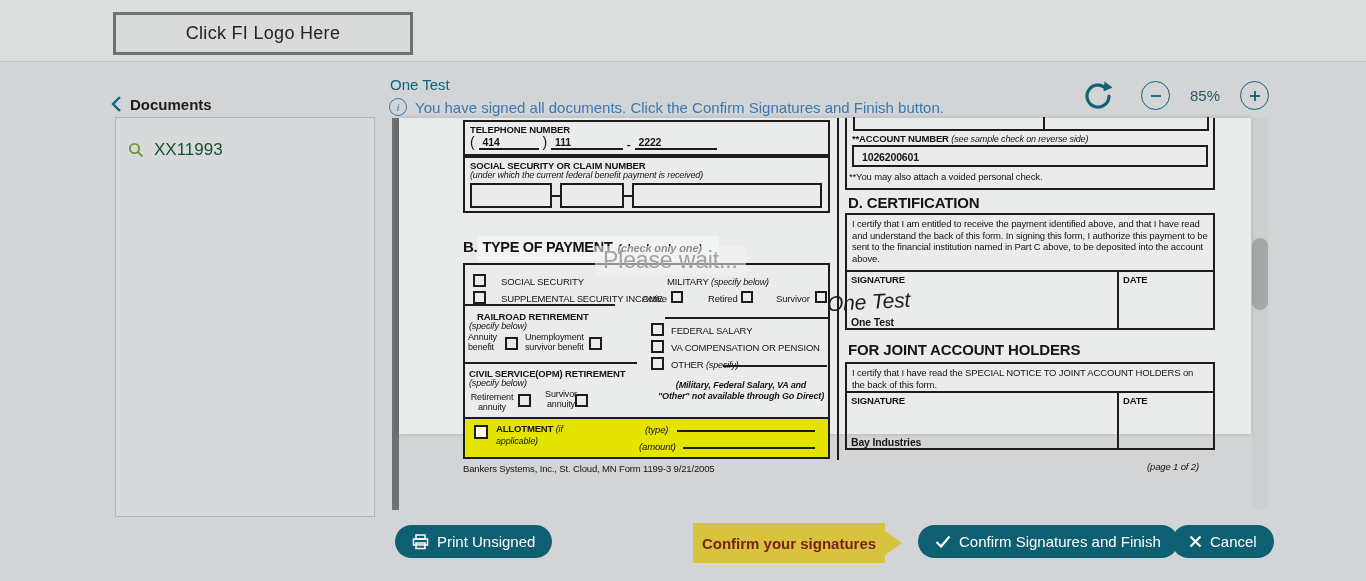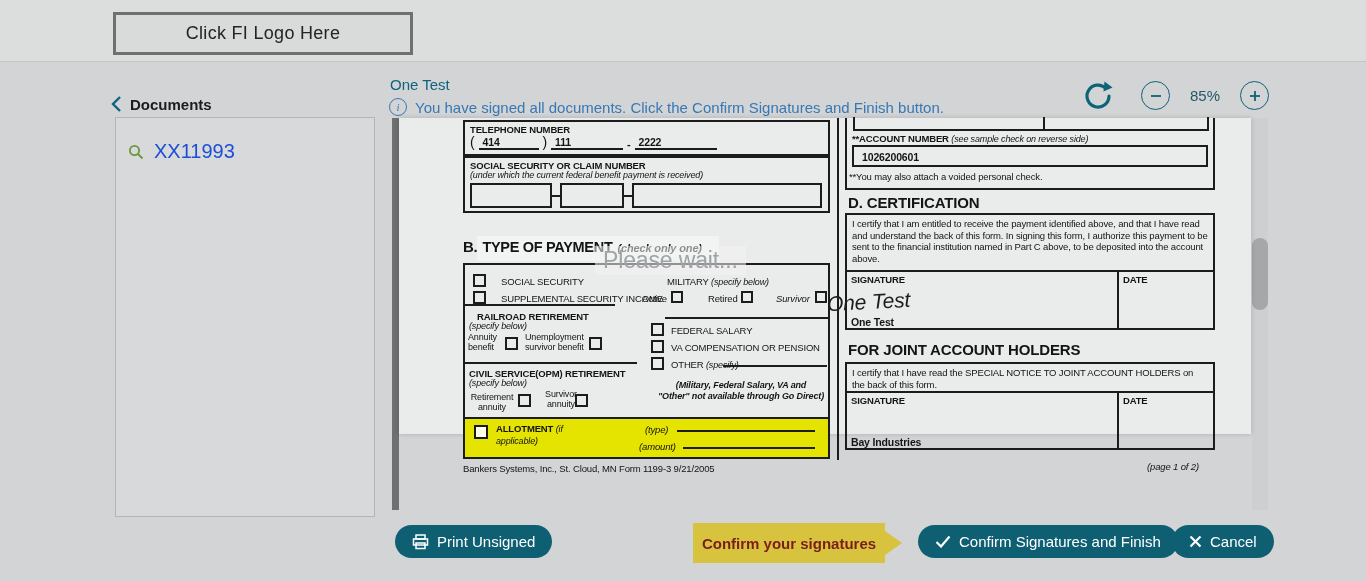--- a/index.html
+++ b/index.html
@@ -10,21 +10,21 @@
   
   .topbar { left:0; top:0; width:1366px; height:62px; background:#dcdddd; border-bottom:1px solid #c3c5c6; }
   .logo-box { left:113px; top:12px; width:300px; height:43px; border:3px solid #6f7070; background:#d9dada;
               display:flex; align-items:center; justify-content:center; font-size:18px; color:#242424; letter-spacing:.3px; }
 
   
   .docs-header { left:110px; top:95px; display:flex; align-items:center; gap:8px; }
   .docs-title { font-size:15px; font-weight:bold; color:#1c1c1c; }
   .side-panel { left:115px; top:117px; width:260px; height:400px; background:#d8d9da; border:1px solid #b3b6b7; }
   .doc-item { position:absolute; left:8px; top:18px; display:flex; align-items:center; gap:10px; padding:4px 4px; cursor:pointer; }
-  .doc-item-label { font-size:20px; color:#1d4ed8; }
+  .doc-item-label { font-size:17px; color:#14532d; }
 
   
   .signer { left:390px; top:76px; font-size:15px; color:#0e6480; }
   .info-row { left:389px; top:98px; display:flex; align-items:center; gap:8px; }
   .info-circle { width:18px; height:18px; border:1.6px solid #3878b4; border-radius:50%; color:#3878b4;
                  display:flex; align-items:center; justify-content:center; font-size:11px; font-family:"Liberation Serif",serif; font-style:italic; }
   .info-text { font-size:15px; color:#3878b4; }
   .zoom-pct { left:1184px; top:87px; font-size:15px; color:#235968; width:42px; text-align:center; }
   .circle-btn { width:29px; height:29px; border:1.6px solid #0d6378; border-radius:50%; background:transparent;
                 display:flex; align-items:center; justify-content:center; cursor:pointer; }
@@ -161,21 +161,21 @@
       <span>MILITARY</span>
       <span class="fital">(specify below)</span>
     </div>
     <div class="abs cb" style="left:8px;top:26px;"></div>
     <div class="abs small" style="left:36px;top:28px;">SUPPLEMENTAL SECURITY INCOME</div>
 
     <div class="abs small" style="left:177px;top:28px;">Active</div>
     <div class="abs cb" style="left:206px;top:26px;width:12px;height:12px;"></div>
     <div class="abs small" style="left:243px;top:28px;">Retired</div>
     <div class="abs cb" style="left:276px;top:26px;width:12px;height:12px;"></div>
-    <div class="abs small" style="left:311px;top:28px;font-style:italic;">Survivor</div>
+    <div class="abs small" style="left:311px;top:28px;">Survivor</div>
     <div class="abs cb" style="left:350px;top:26px;width:12px;height:12px;"></div>
 
     <div class="abs uline" style="left:0;top:27px;width:150px;height:14px;"></div>
     <div class="abs flabel" style="left:12px;top:46px;">RAILROAD RETIREMENT</div>
     <div class="abs fital" style="left:4px;top:56px;">(specify below)</div>
     <div class="abs tiny" style="left:3px;top:67px;width:36px;">Annuity benefit</div>
     <div class="abs cb" style="left:40px;top:72px;"></div>
     <div class="abs tiny" style="left:60px;top:67px;width:62px;">Unemployment survivor benefit</div>
     <div class="abs cb" style="left:124px;top:72px;"></div>
 

